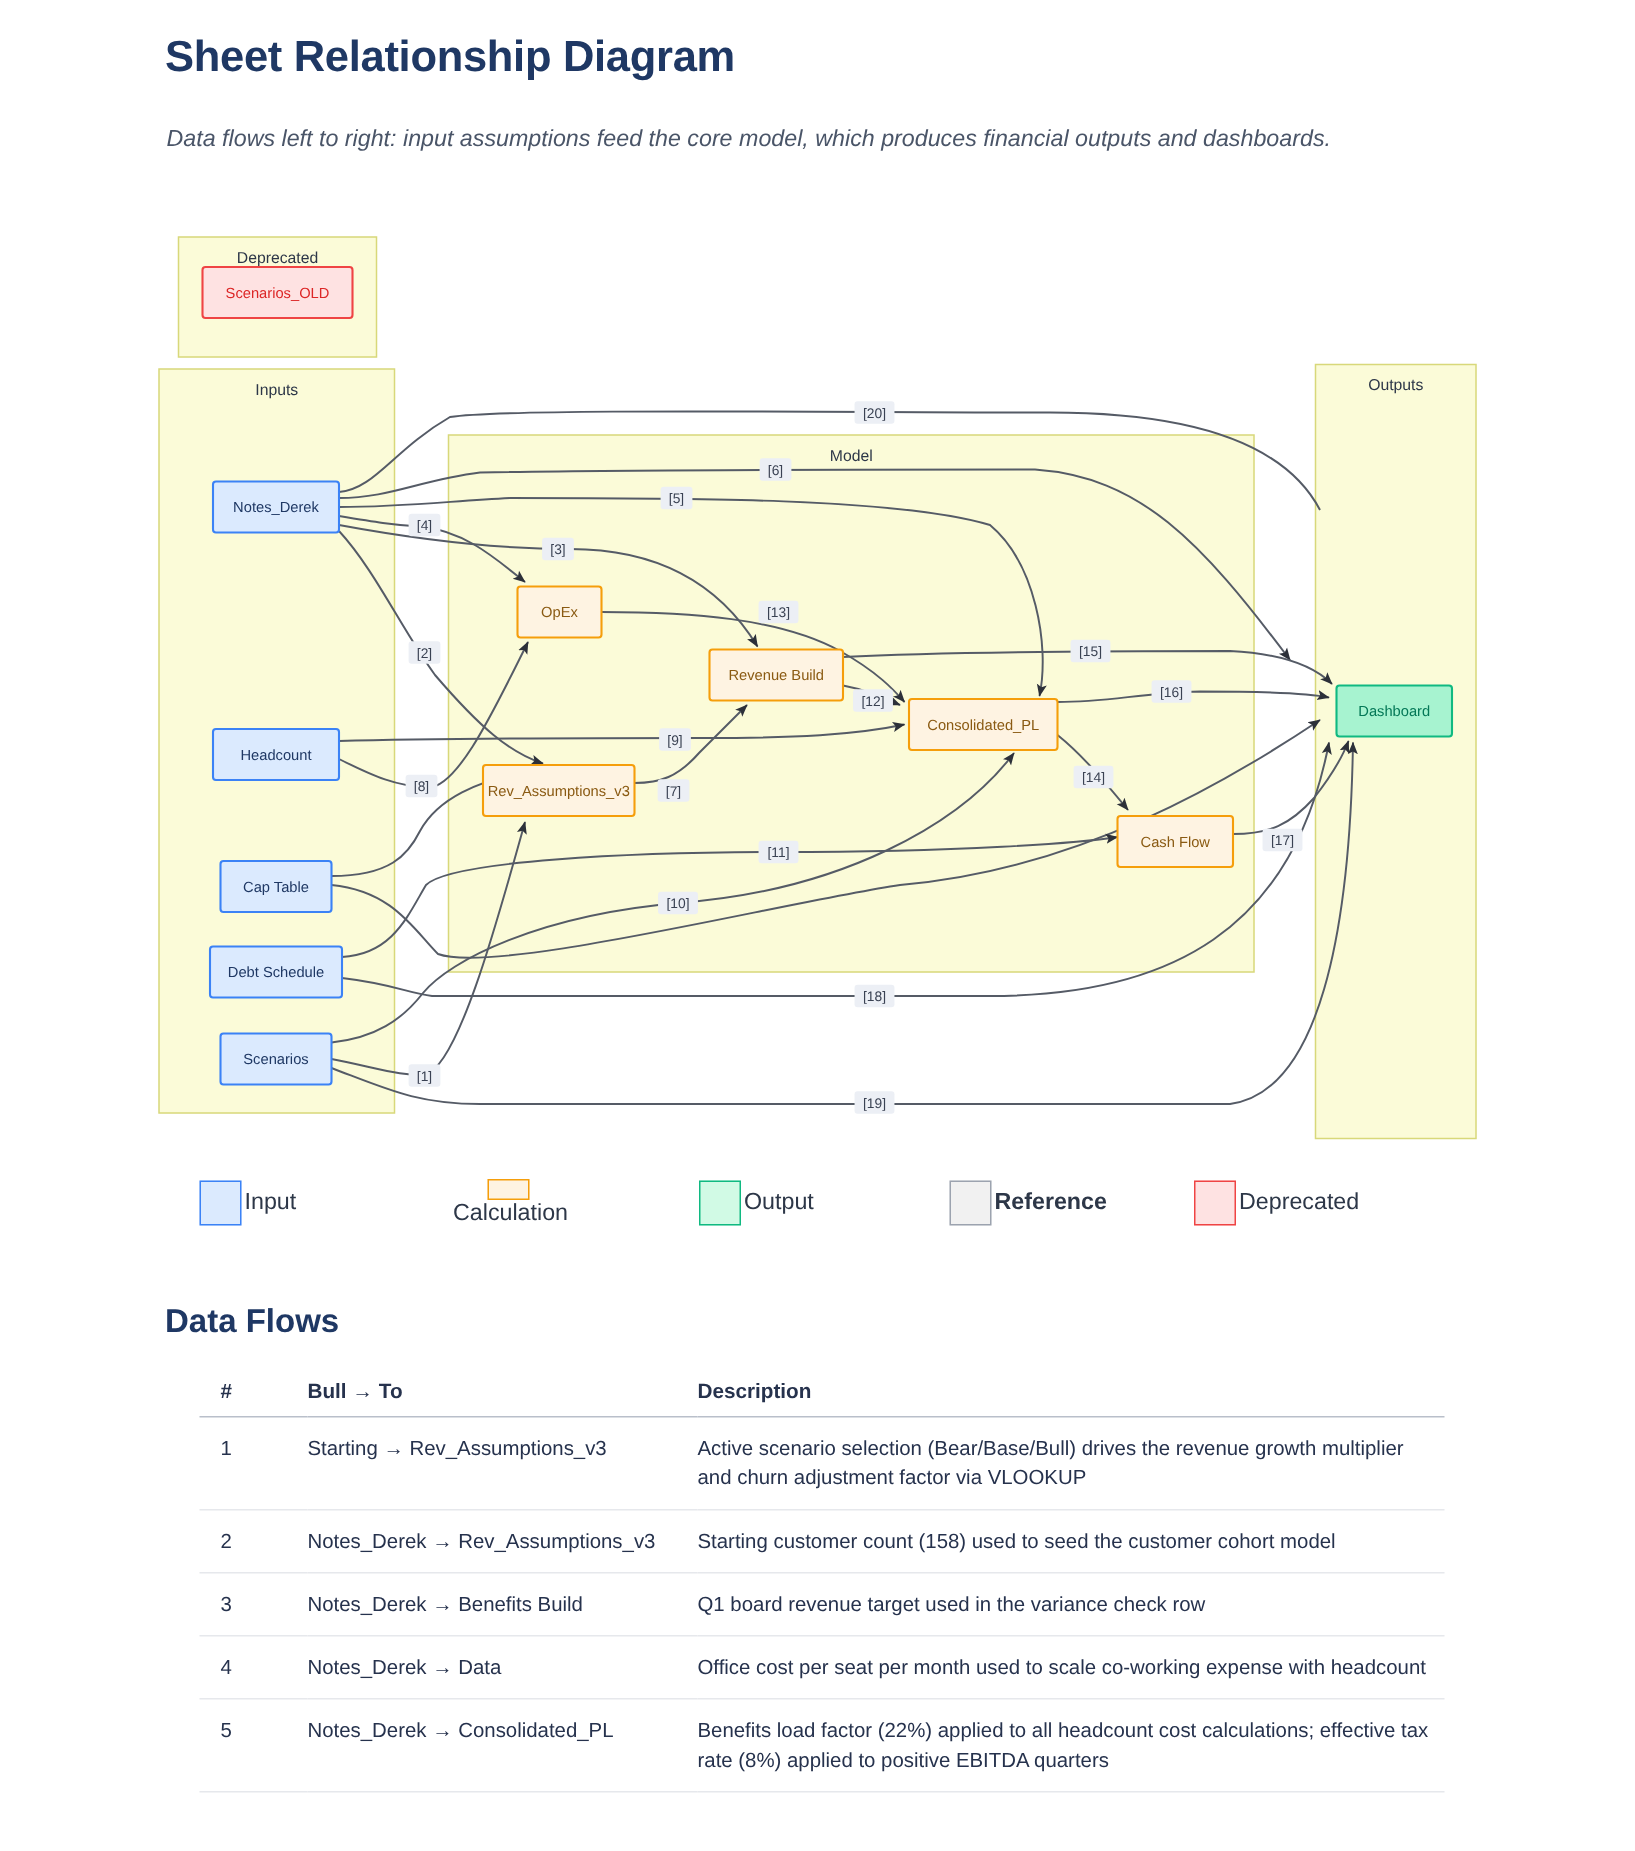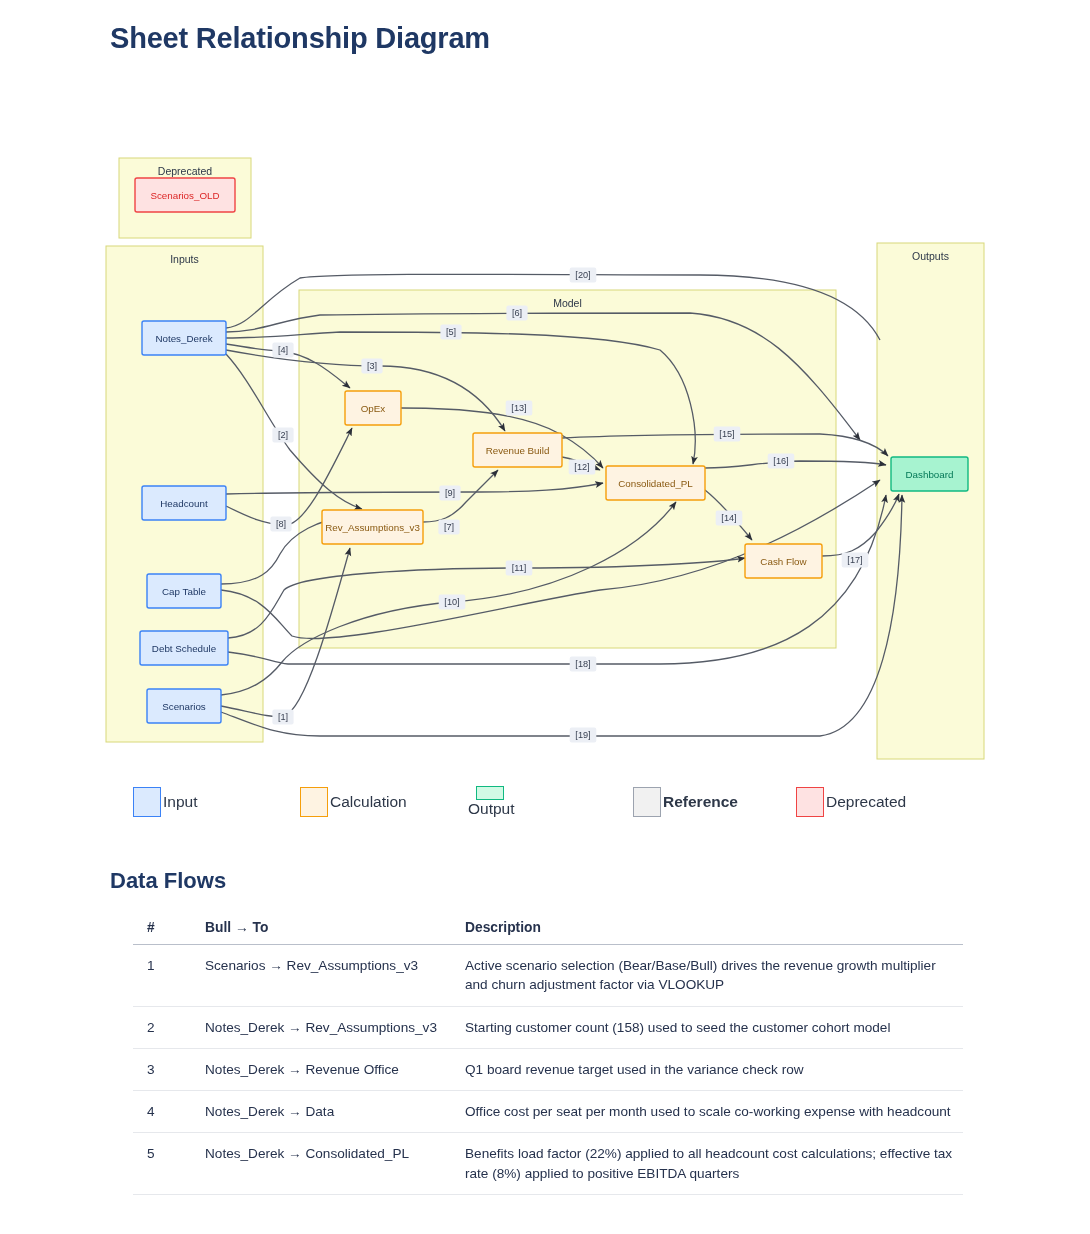--- a/index.html
+++ b/index.html
@@ -116,20 +116,21 @@
   #flows-table th.col-num { padding-left: 14px; }
   #flows-table .col-path { width: 252px; }
   #flows-table .col-desc { width: auto; }
 </style>
 </head>
 <body>
 
 <div class="page">
 
   <div id="page-title">Sheet Relationship Diagram</div>
+  <div id="page-subtitle">Data flows left to right: input assumptions feed the core model, which produces financial outputs and dashboards.</div>
 
   <div id="diagram">
     <svg width="1090" height="620" viewBox="0 0 1090 620" xmlns="http://www.w3.org/2000/svg">
       <defs>
         <marker id="arrow" markerWidth="7" markerHeight="7" refX="6" refY="3" orient="auto" markerUnits="strokeWidth">
           <path d="M0,0.4 L6.4,3 L0,5.6 L1.4,3 Z" fill="#2c3039"></path>
         </marker>
       </defs>
 
       <g id="clusters">
@@ -311,25 +312,25 @@
           </g>
         </g>
     </svg>
   </div>
 
   <div id="legend">
       <div class="legend-item" style="left: 0px;">
         <div class="legend-swatch" style="background: rgb(219, 234, 254); border-color: rgb(59, 130, 246);"></div>
         <span class="legend-label">Input</span>
       </div>
-      <div class="legend-item" style="left: 167px;">
+      <div class="legend-item" style="left: 167px; flex-direction: column;">
         <div class="legend-swatch" style="background: rgb(254, 243, 226); border-color: rgb(245, 158, 11);"></div>
         <span class="legend-label">Calculation</span>
       </div>
-      <div class="legend-item" style="left: 333px; flex-direction: column;">
+      <div class="legend-item" style="left: 333px;">
         <div class="legend-swatch" style="background: rgb(209, 250, 229); border-color: rgb(16, 185, 129);"></div>
         <span class="legend-label">Output</span>
       </div>
       <div class="legend-item" style="left: 500px; font-weight: bold;">
         <div class="legend-swatch" style="background: rgb(241, 241, 241); border-color: rgb(156, 163, 175);"></div>
         <span class="legend-label">Reference</span>
       </div>
       <div class="legend-item" style="left: 663px;">
         <div class="legend-swatch" style="background: rgb(254, 226, 226); border-color: rgb(239, 68, 68);"></div>
         <span class="legend-label">Deprecated</span>
@@ -342,31 +343,31 @@
     <thead>
       <tr>
         <th class="col-num">#</th>
         <th class="col-path">Bull → To</th>
         <th class="col-desc">Description</th>
       </tr>
     </thead>
     <tbody id="flows-body">
         <tr>
           <td class="col-num">1</td>
-          <td class="col-path">Scenarios → Rev_Assumptions_v3</td>
+          <td class="col-path">Starting → Rev_Assumptions_v3</td>
           <td class="col-desc">Active scenario selection (Bear/Base/Bull) drives the revenue growth multiplier and churn adjustment factor via VLOOKUP</td>
         </tr>
         <tr>
           <td class="col-num">2</td>
           <td class="col-path">Notes_Derek → Rev_Assumptions_v3</td>
           <td class="col-desc">Starting customer count (158) used to seed the customer cohort model</td>
         </tr>
         <tr>
           <td class="col-num">3</td>
-          <td class="col-path">Notes_Derek → Revenue Office</td>
+          <td class="col-path">Notes_Derek → Benefits Build</td>
           <td class="col-desc">Q1 board revenue target used in the variance check row</td>
         </tr>
         <tr>
           <td class="col-num">4</td>
           <td class="col-path">Notes_Derek → Data</td>
           <td class="col-desc">Office cost per seat per month used to scale co-working expense with headcount</td>
         </tr>
         <tr>
           <td class="col-num">5</td>
           <td class="col-path">Notes_Derek → Consolidated_PL</td>

